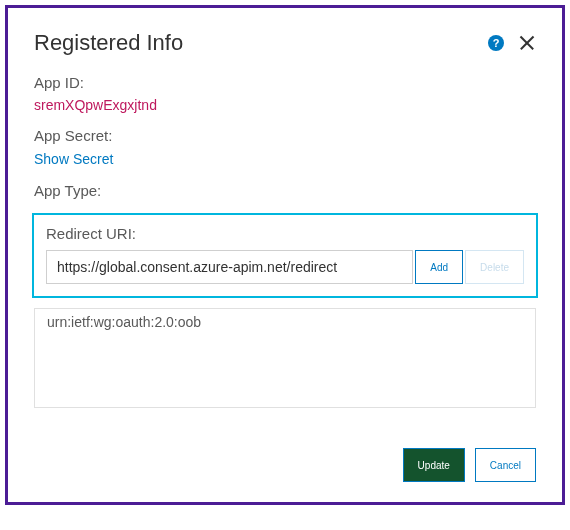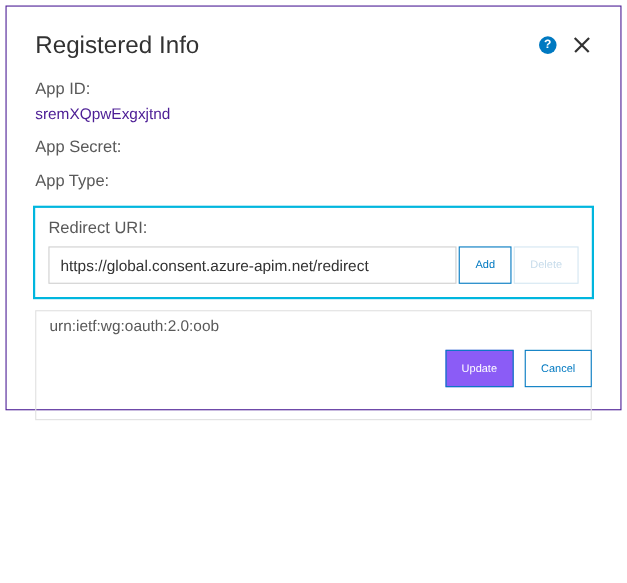--- a/index.html
+++ b/index.html
@@ -4,23 +4,23 @@
   <style>
     * { box-sizing: border-box; margin: 0; padding: 0; }
     body {
       font-family: "Avenir Next", "Helvetica Neue", Arial, sans-serif;
       background: #fff;
       width: 570px;
       height: 530px;
       position: relative;
     }
     .panel {
-      border: 1px solid #4c1d95;
+      border: 3px solid #4c1d95;
       width: 560px;
-      height: 368px;
+      height: 500px;
       margin: 5px;
       padding: 22px 26px;
       position: relative;
     }
     .header {
       display: flex;
       align-items: center;
       justify-content: space-between;
       margin-bottom: 18px;
     }
@@ -50,21 +50,21 @@
       position: absolute;
       top: 8px; left: 0;
       width: 18px; height: 1.5px;
       background: #323232;
     }
     .close-icon::before { transform: rotate(45deg); }
     .close-icon::after  { transform: rotate(-45deg); }
 
     .field-block { margin-bottom: 14px; }
     .field-label { font-size: 15px; color: #595959; margin-bottom: 6px; }
-    .field-value { font-size: 14px; color: #4c1d95; }
+    .field-value { font-size: 14px; color: #be185d; }
     .link { font-size: 14px; color: #0079c1; cursor: pointer; }
 
     .highlight-box {
       border: 2px solid #00b6de;
       padding: 10px 12px 12px 12px;
       margin: 2px -2px 10px -2px;
     }
     .uri-row { display: flex; gap: 2px; align-items: center; margin-top: 8px;}
     .uri-input {
       flex: 1;
@@ -77,21 +77,21 @@
     }
     .btn {
       height: 34px;
       padding: 0 14px;
       font-size: 10px;
       border: 1px solid #0079c1;
       background: #fff;
       color: #0079c1;
       cursor: pointer;
     }
-    .btn.primary { background: #8b5cf6; color: #fff; }
+    .btn.primary { background: #14532d; color: #fff; }
     .btn.disabled { border-color: #d4e6f2; color: #c7dceb; cursor: default; }
 
     .uri-list {
       border: 1px solid #e0e0e0;
       height: 100px;
       padding: 5px 12px;
       font-size: 14px;
       color: #595959;
       overflow: auto;
     }
@@ -117,20 +117,21 @@
     </div>
   </div>
 
   <div class="field-block">
     <div class="field-label">App ID:</div>
     <div class="field-value">sremXQpwExgxjtnd</div>
   </div>
 
   <div class="field-block">
     <div class="field-label">App Secret:</div>
+    <span class="link">Show Secret</span>
   </div>
 
   <div class="field-block">
     <div class="field-label">App Type:</div>
   </div>
 
   <div class="highlight-box">
     <div class="field-label">Redirect URI:</div>
     <div class="uri-row">
       <input class="uri-input" type="text" value="https://global.consent.azure-apim.net/redirect" style="">

